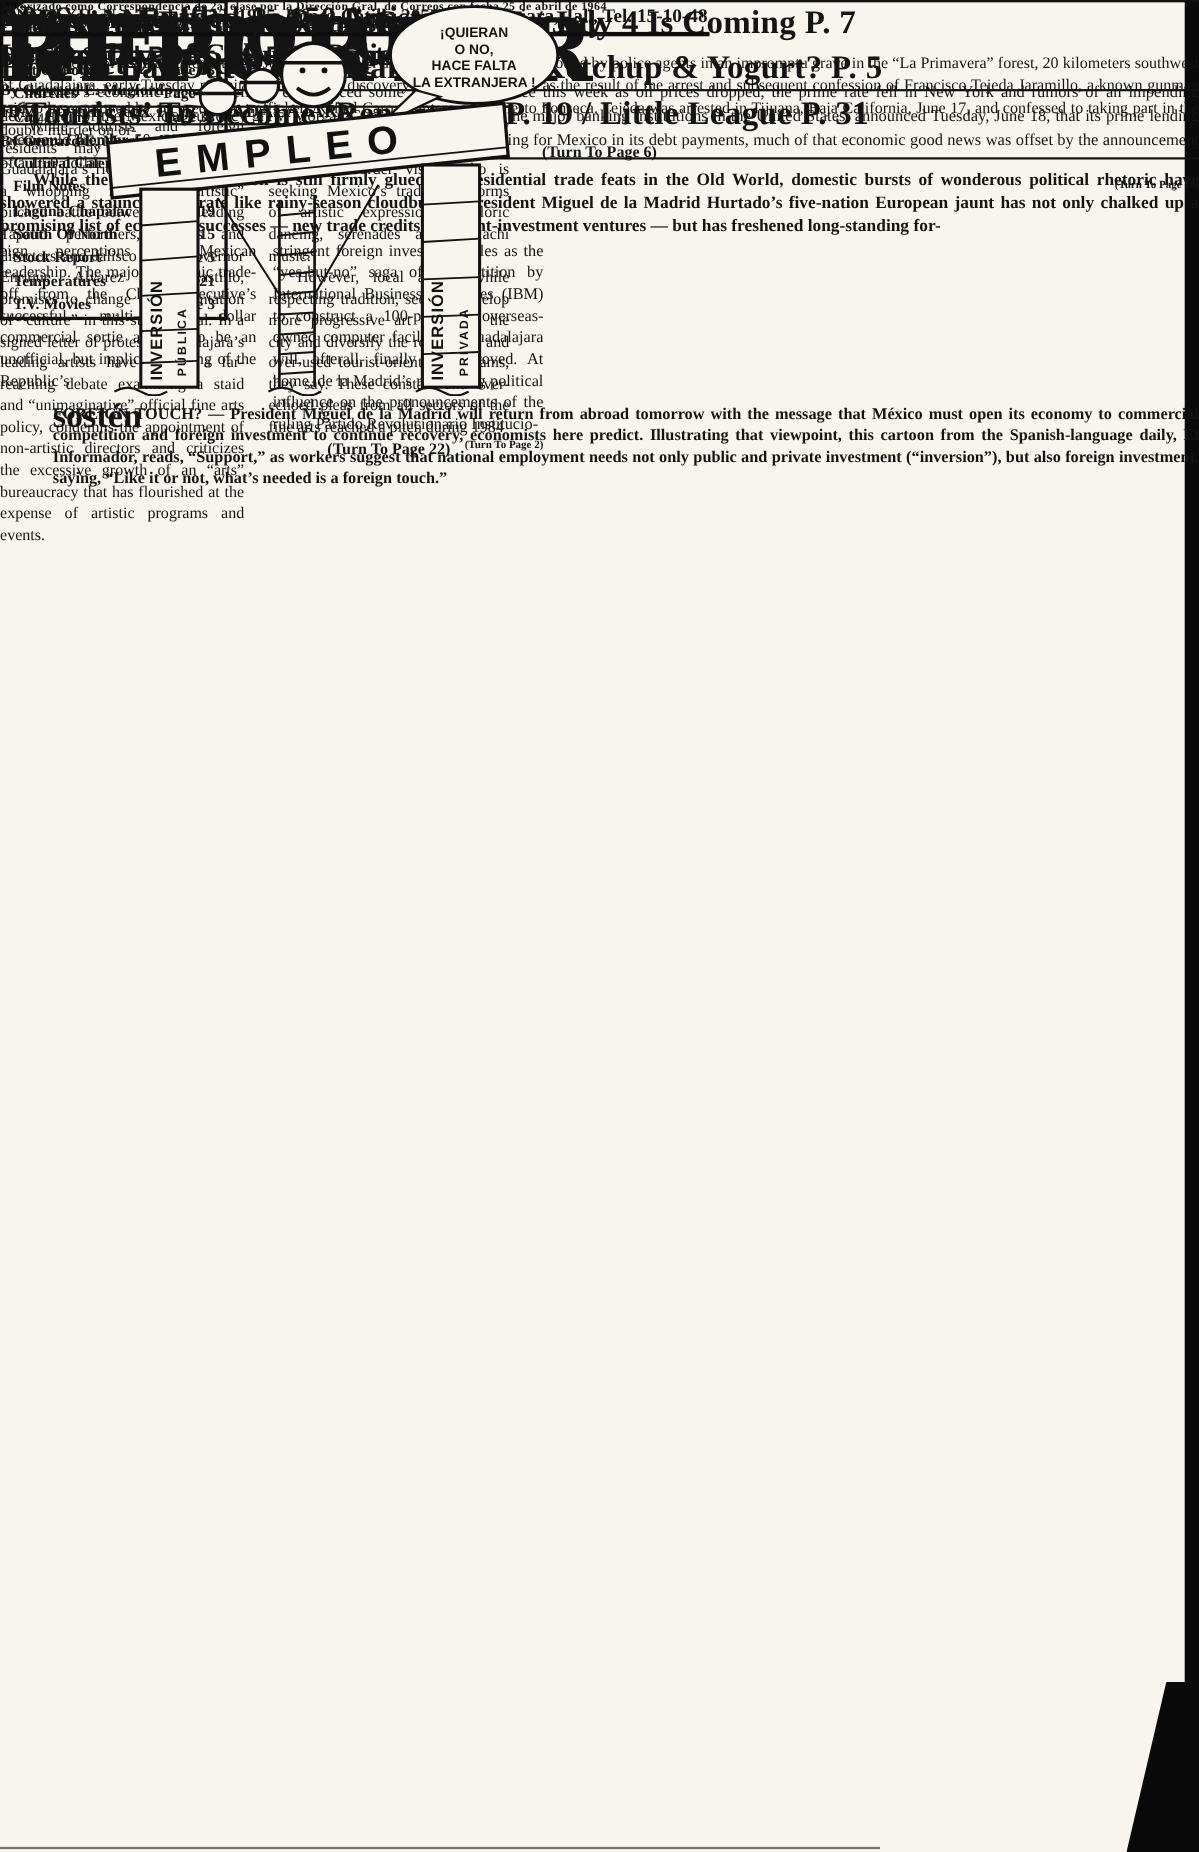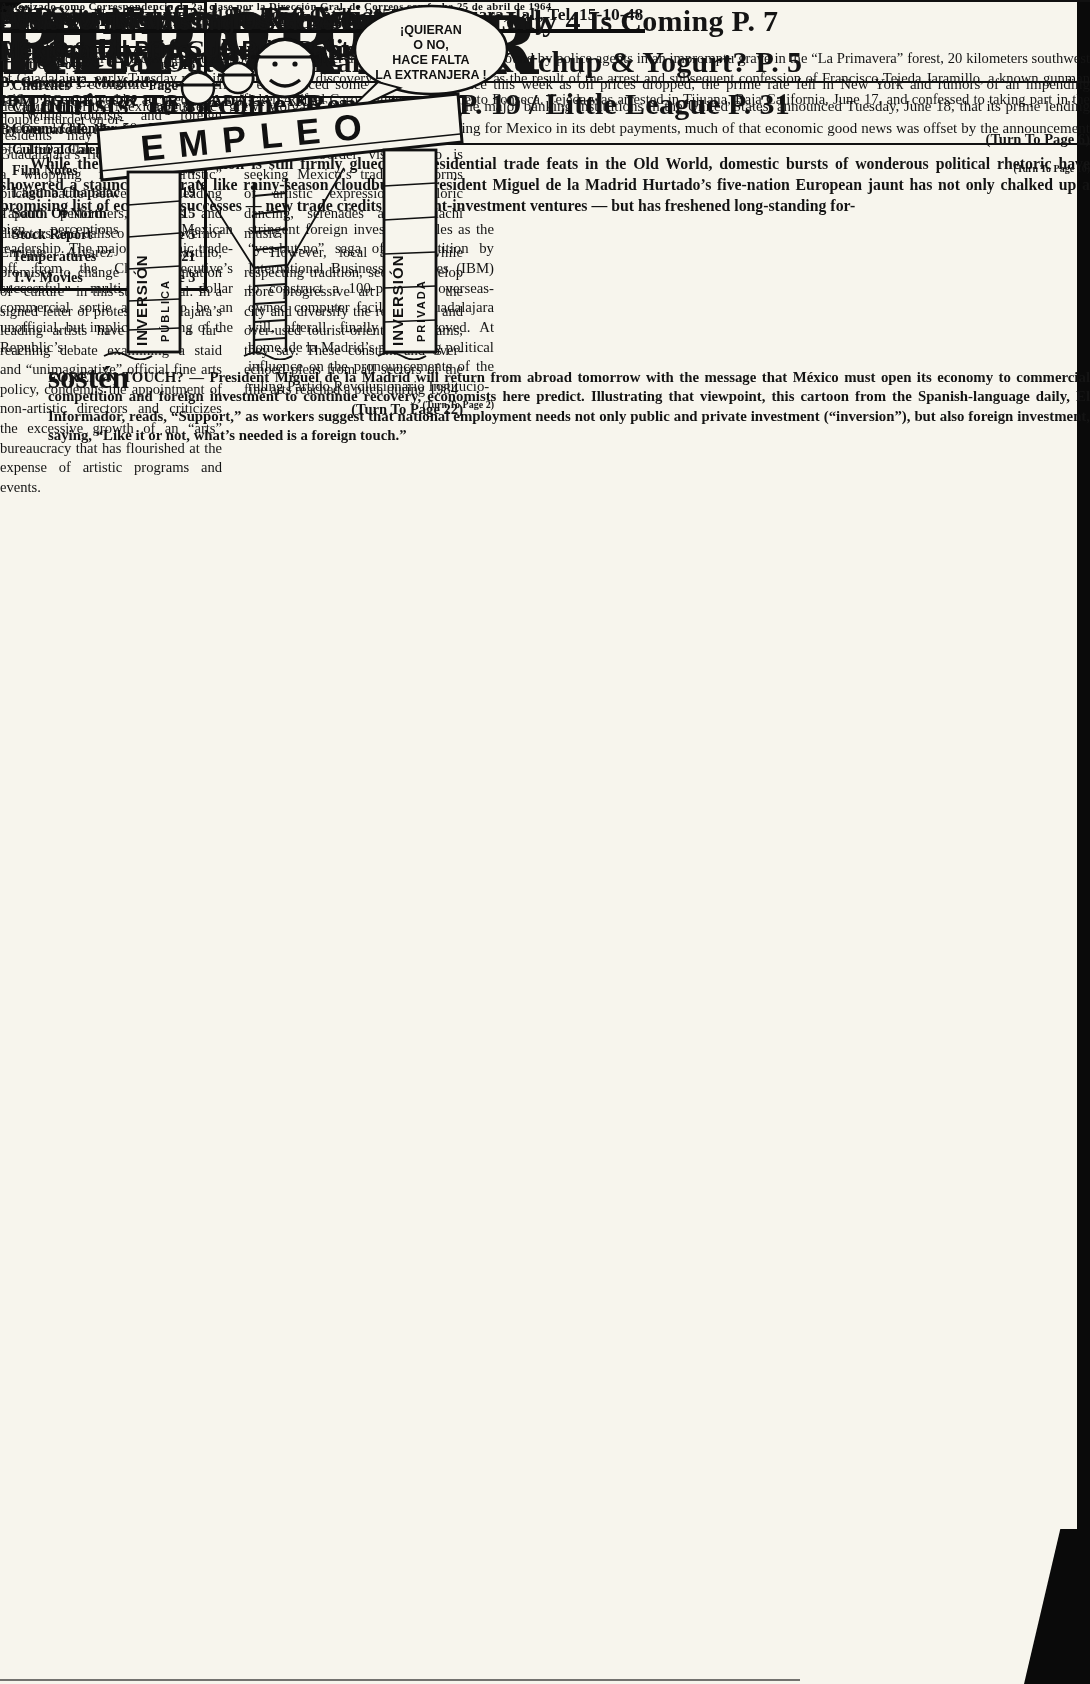--- a/index.html
+++ b/index.html
@@ -35,21 +35,21 @@
   .price { position:absolute; left:62; top:194; font-size:27px; font-weight:bold; letter-spacing:6px; }
   .auth-rule { position:absolute; left:0; top:243; width:731; height:2.5px; background:#0d0d0d; }
   .auth { position:absolute; left:2; top:249; width:729; font-size:10.8px; font-weight:bold; letter-spacing:.4px; white-space:nowrap; overflow:hidden; }
   .dateline { position:absolute; left:0; top:265; width:731; font-size:17.5px; font-weight:bold; border-top:1.5px solid #0d0d0d; border-bottom:4.5px solid #0d0d0d; padding:3px 2px 4px; white-space:nowrap; overflow:hidden; }
 
   
   .byline { font-size:14.5px; font-weight:bold; margin-top:7px; }
   .rule { border-bottom:2px solid #111; margin:5px 0 8px; }
   p.body { font-size:14.6px; line-height:1.34; text-align:justify; }
   .indent { text-indent:26px; }
-  .turn-c { font-weight:bold; text-align:right; font-size:14.6px; margin-top:2px; }
+  .turn-c { font-weight:bold; text-align:center; font-size:14.6px; margin-top:2px; }
   .turn-r { font-weight:bold; text-align:right; font-size:10px; margin-top:2px; }
 
   
   .art { left:44; top:468; width:463; }
   .art-h { font-size:28.5px; font-weight:bold; line-height:1.18; }
   .cols { display:flex; gap:22px; }
   .colA { width:222px; } .colB { width:219px; }
 
   
   .prez { left:518; top:470; width:494; }

